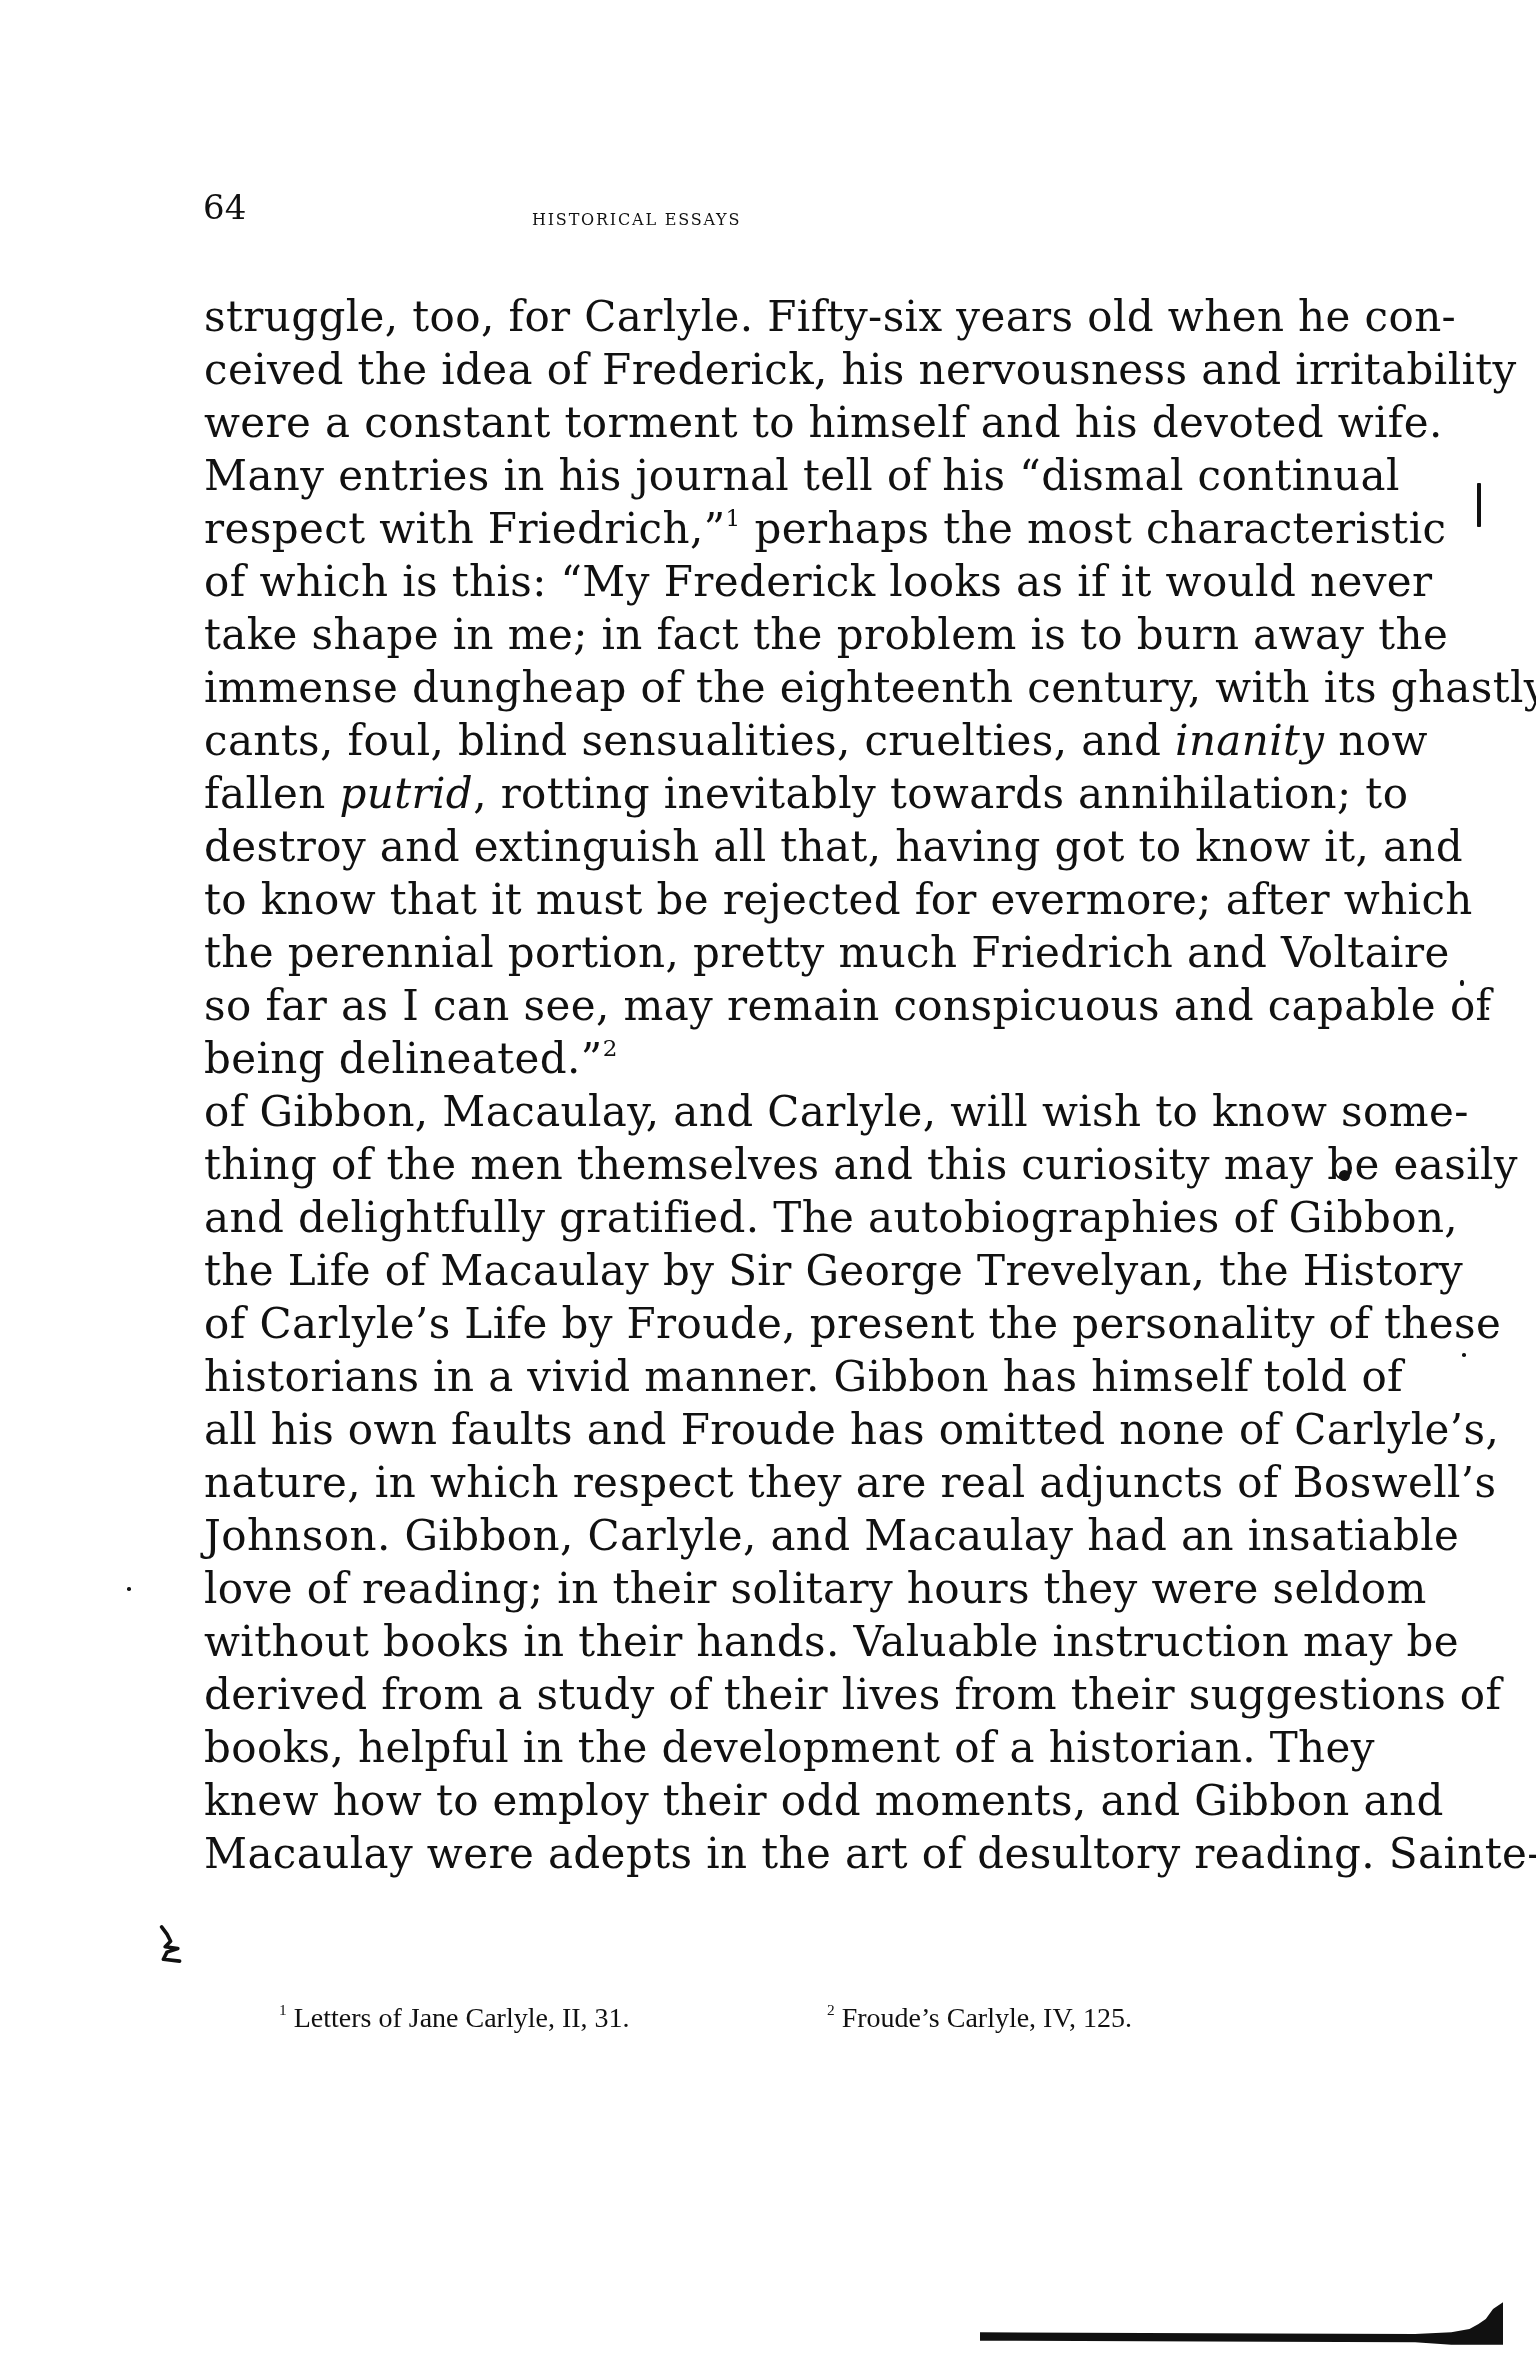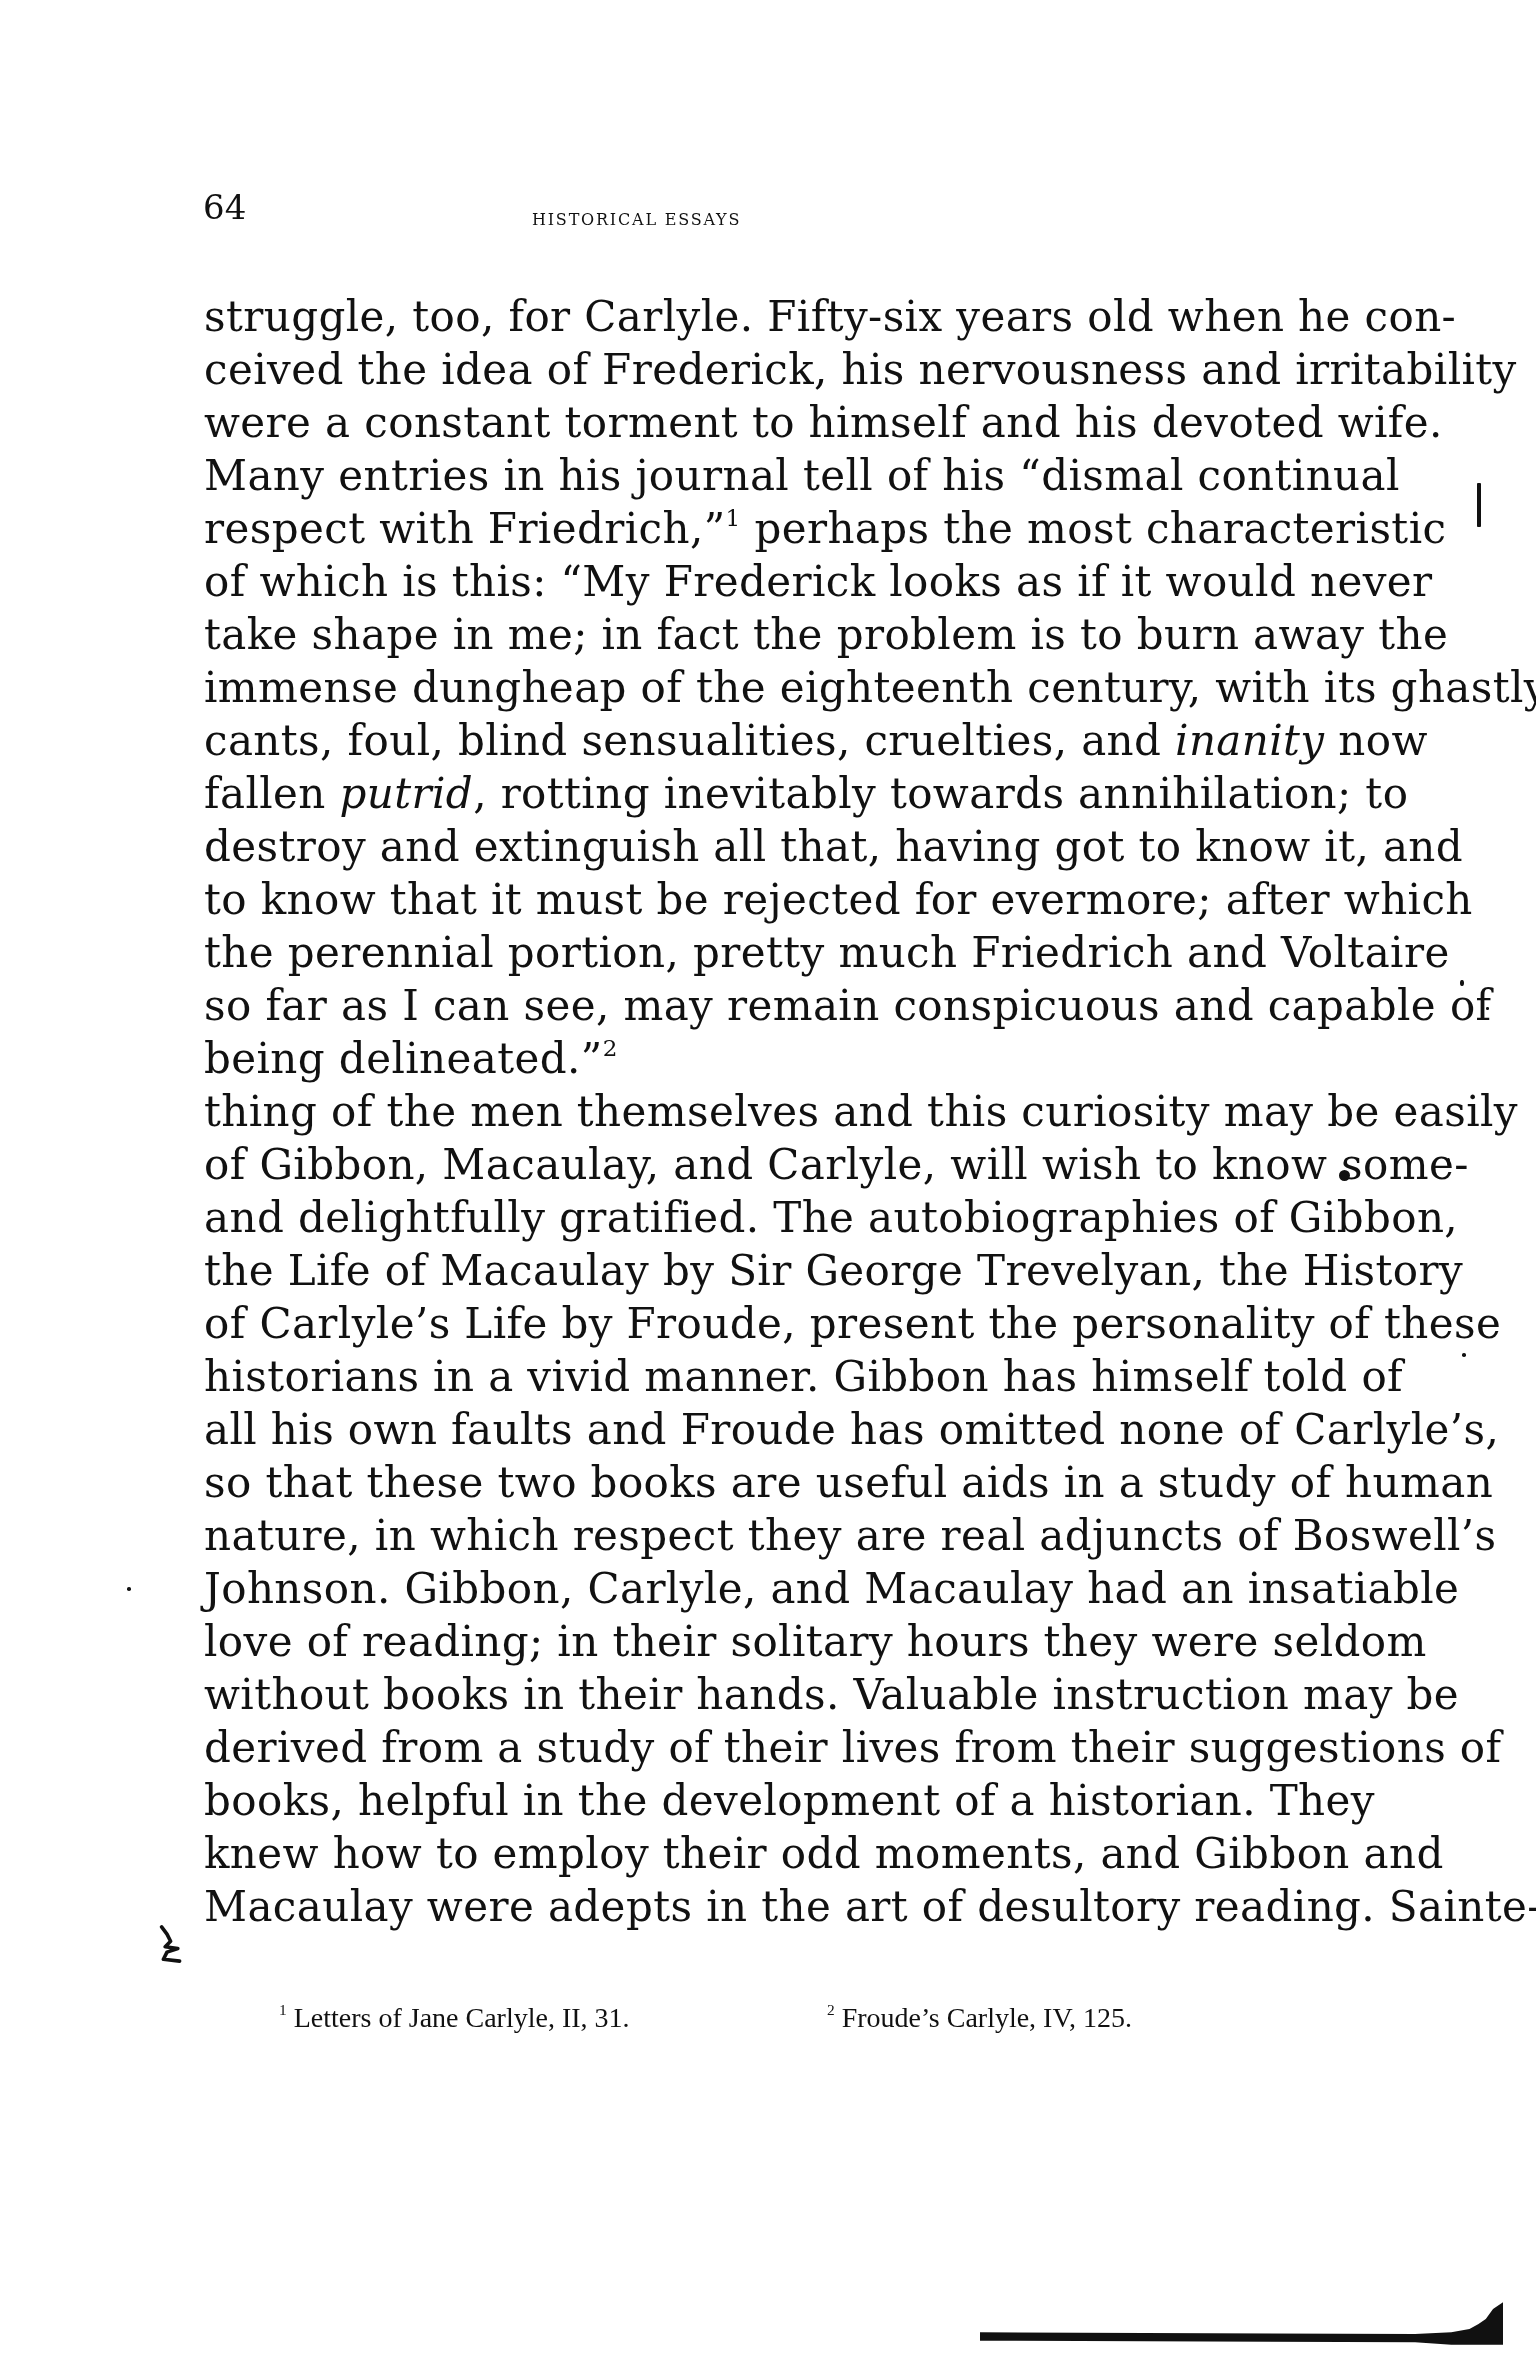--- a/index.html
+++ b/index.html
@@ -119,28 +119,27 @@
     <div class="line">take shape in me; in fact the problem is to burn away the</div>
     <div class="line">immense dungheap of the eighteenth century, with its ghastly</div>
     <div class="line"><span>cants, foul, blind sensualities, cruelties, and </span><i>inanity</i><span> now</span></div>
     <div class="line"><span>fallen </span><i>putrid</i><span>, rotting inevitably towards annihilation; to</span></div>
     <div class="line">destroy and extinguish all that, having got to know it, and</div>
     <div class="line">to know that it must be rejected for evermore; after which</div>
     <div class="line">the perennial portion, pretty much Friedrich and Voltaire</div>
     <div class="line">so far as I can see, may remain conspicuous and capable of</div>
     <div class="line last"><span>being delineated.”</span><sup>2</sup></div>
 
+    <div class="line">of Gibbon, Macaulay, and Carlyle, will wish to know some-</div>
     <div class="line">thing of the men themselves and this curiosity may be easily</div>
-    <div class="line">of Gibbon, Macaulay, and Carlyle, will wish to know some-</div>
     <div class="line">and delightfully gratified.  The autobiographies of Gibbon,</div>
     <div class="line">the Life of Macaulay by Sir George Trevelyan, the History</div>
     <div class="line">of Carlyle’s Life by Froude, present the personality of these</div>
     <div class="line">historians in a vivid manner.  Gibbon has himself told of</div>
     <div class="line">all his own faults and Froude has omitted none of Carlyle’s,</div>
-    <div class="line">so that these two books are useful aids in a study of human</div>
     <div class="line">nature, in which respect they are real adjuncts of Boswell’s</div>
     <div class="line">Johnson.  Gibbon, Carlyle, and Macaulay had an insatiable</div>
     <div class="line">love of reading; in their solitary hours they were seldom</div>
     <div class="line">without books in their hands.  Valuable instruction may be</div>
     <div class="line">derived from a study of their lives from their suggestions of</div>
     <div class="line">books, helpful in the development of a historian.  They</div>
     <div class="line">knew how to employ their odd moments, and Gibbon and</div>
     <div class="line">Macaulay were adepts in the art of desultory reading.  Sainte-</div>
   </div>
 

